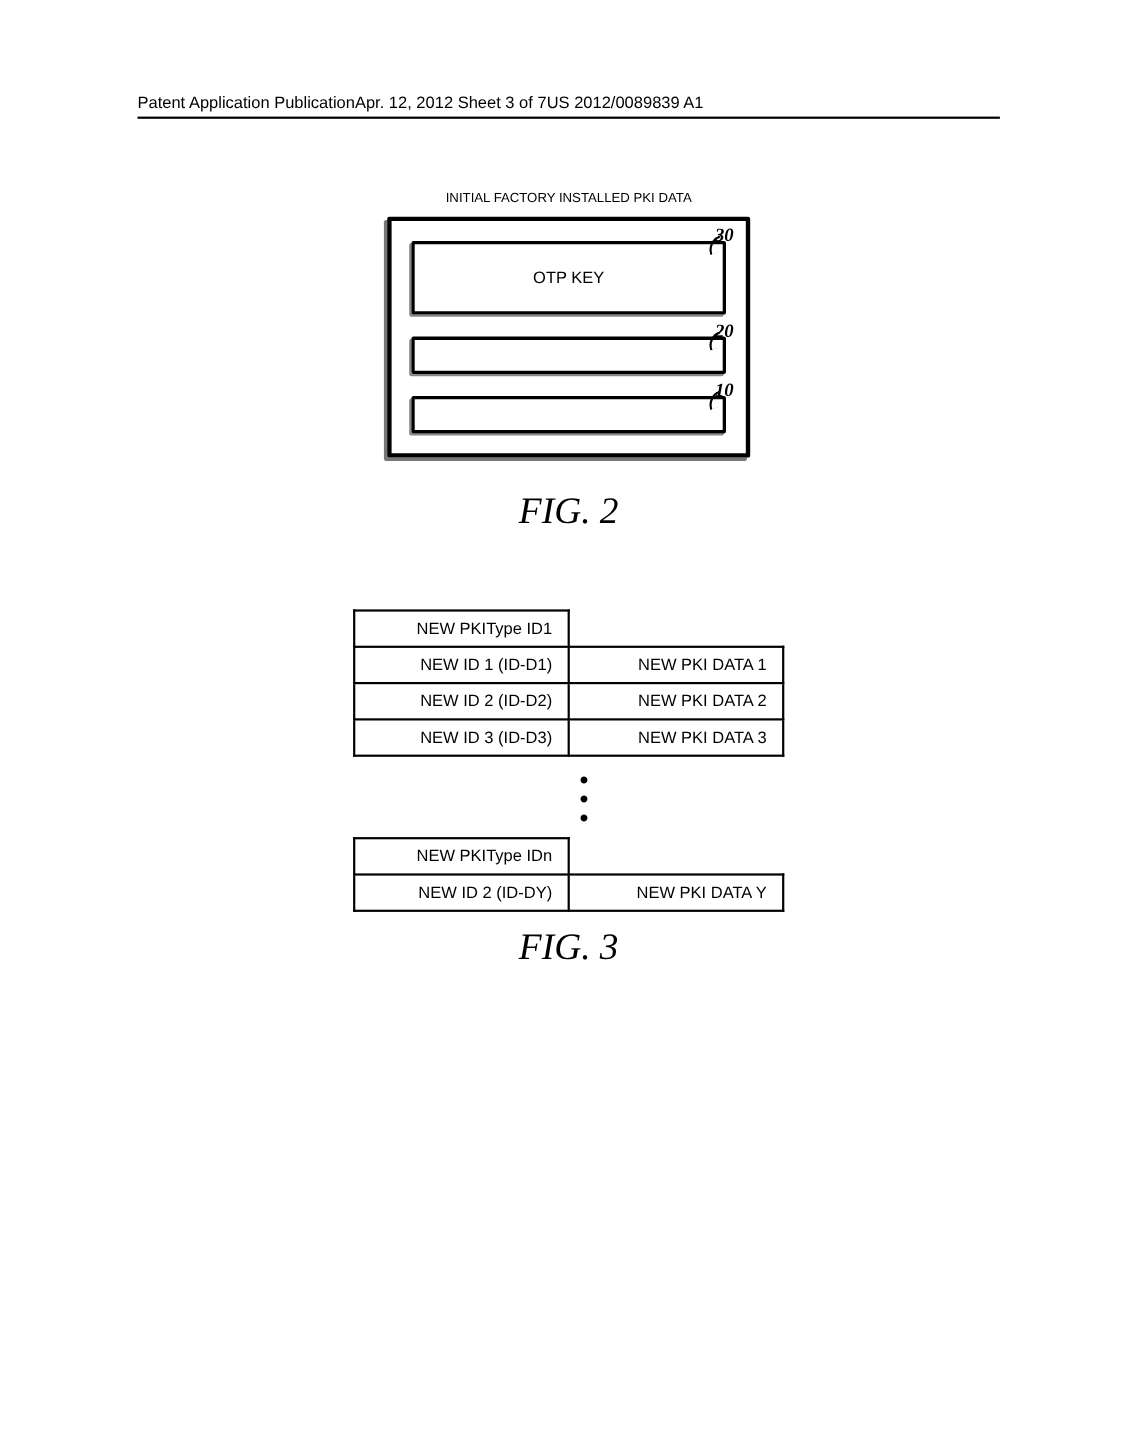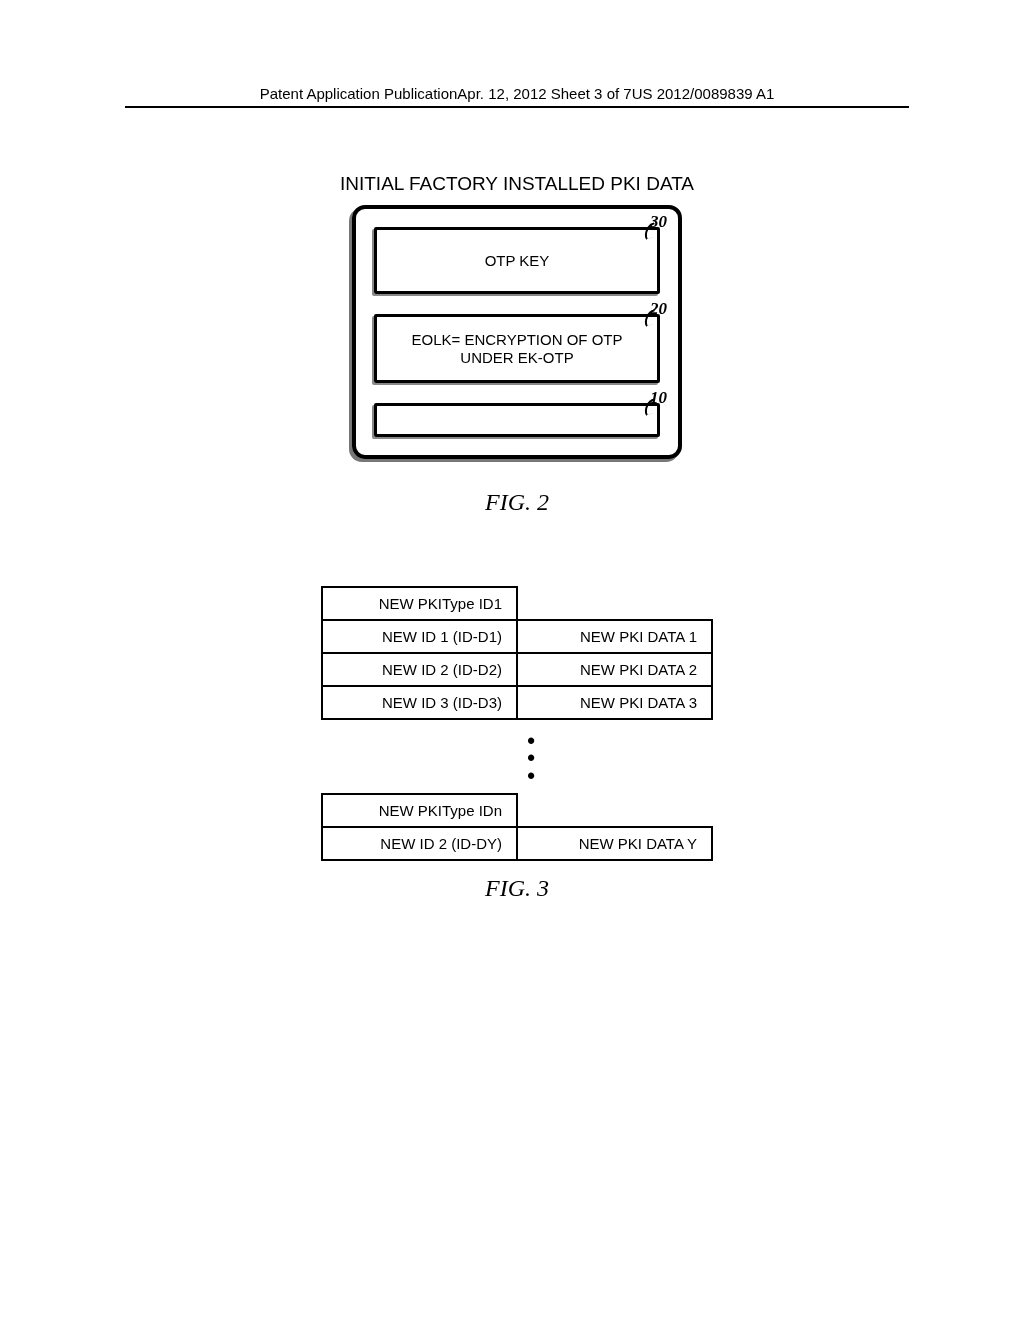--- a/index.html
+++ b/index.html
@@ -1,31 +1,31 @@
 <!DOCTYPE html>
 <html><head>
 <meta charset="utf-8">
 <style>
 * { margin: 0; padding: 0; box-sizing: border-box; }
 body { background: white; font-family: Arial, Helvetica, sans-serif; width: 1024px; height: 1320px; position: relative; }
 .page { width: 100%; height: 100%; padding: 85px 115px 0 125px; }
-.header { display: flex; justify-content: center; font-size: 15px; border-bottom: 2px solid #000; padding-bottom: 4px; margin-bottom: 65px; }
+.header { display: flex; justify-content: flex-start; font-size: 15px; border-bottom: 2px solid #000; padding-bottom: 4px; margin-bottom: 65px; }
 .header .left { font-weight: normal; }
 .header .center { font-weight: normal; }
 .header .right { font-weight: normal; }
 
 
-.fig2-title { text-align: center; font-size: 19px; margin-bottom: 10px; }
-.fig2-container { width: 330px; margin: 0 auto 30px; border: 4px solid #000; border-radius: 13px; padding: 18px 18px 18px 18px; box-shadow: -3px 3px 0px #777; position: relative; }
+.fig2-title { text-align: center; font-size: 12px; margin-bottom: 10px; }
+.fig2-container { width: 330px; margin: 0 auto 30px; border: 4px solid #000; border-radius: 2px; padding: 18px 18px 18px 18px; box-shadow: -3px 3px 0px #777; position: relative; }
 .fig2-box { border: 3px solid #000; border-radius: 2px; padding: 14px 10px; text-align: center; font-size: 15px; line-height: 1.15; margin-bottom: 20px; box-shadow: -2px 2px 0px #888; position: relative; }
 .fig2-box:last-child { margin-bottom: 0; text-align: center; }
 .fig2-box.first { padding: 22px 10px; }
 .ref-label { position: absolute; top: -18px; right: -10px; font-style: italic; font-weight: bold; font-size: 17px; font-family: 'Times New Roman', serif; }
 .ref-arc { position: absolute; top: -6px; right: 0px; width: 14px; height: 14px; border: 2px solid #000; border-right: none; border-bottom: none; border-radius: 14px 0 0 0; transform: rotate(-20deg); }
-.fig-caption { text-align: center; font-family: 'Times New Roman', serif; font-style: italic; font-size: 24px; margin: 20px 0 70px; }
+.fig-caption { text-align: center; font-family: 'Times New Roman', serif; font-style: italic; font-size: 34px; margin: 20px 0 70px; }
 
 
 .fig3-table { margin: 0 auto 4px; border-collapse: collapse; }
 .fig3-table td { border: 2px solid #000; padding: 7px 14px; font-size: 15px; text-align: right; min-width: 195px; }
 .fig3-table td.empty { border: none; }
 .dots { text-align: center; font-size: 22px; line-height: 0.8; margin: 12px 0 8px 0; font-weight: bold; padding-left: 28px; }
 </style>
 </head>
 <body>
 
@@ -40,21 +40,20 @@
     <div class="fig2-title">INITIAL FACTORY INSTALLED PKI DATA</div>
     <div class="fig2-container">
       <div class="fig2-box first">
         <span class="ref-arc"></span>
         <span class="ref-label">30</span>
         <span>OTP KEY</span>
       </div>
       <div class="fig2-box">
         <span class="ref-arc"></span>
         <span class="ref-label">20</span>
-        <span>EOLK= ENCRYPTION OF OTP UNDER EK-OTP</span>
       </div>
       <div class="fig2-box">
         <span class="ref-arc"></span>
         <span class="ref-label">10</span>
       </div>
     </div>
     <div class="fig-caption">FIG. 2</div>
   </div>
 
   <div>

